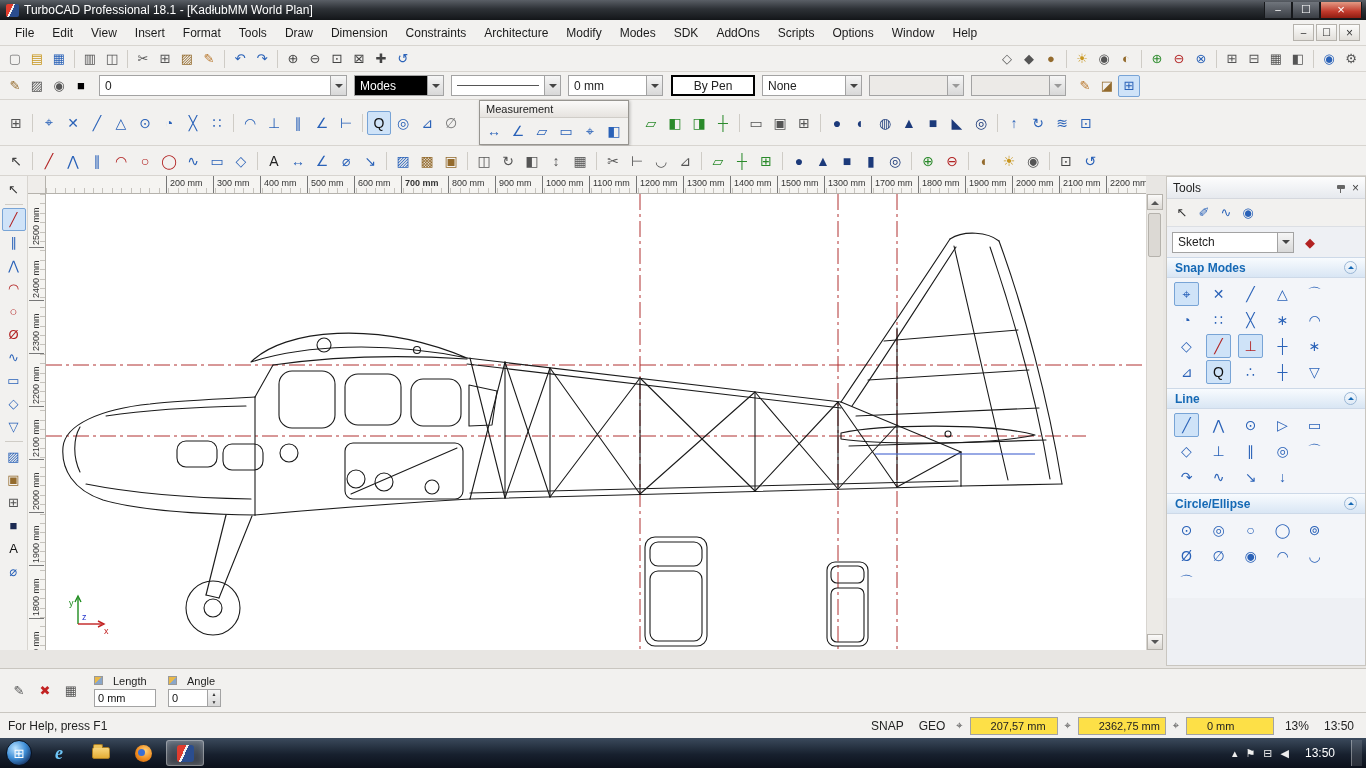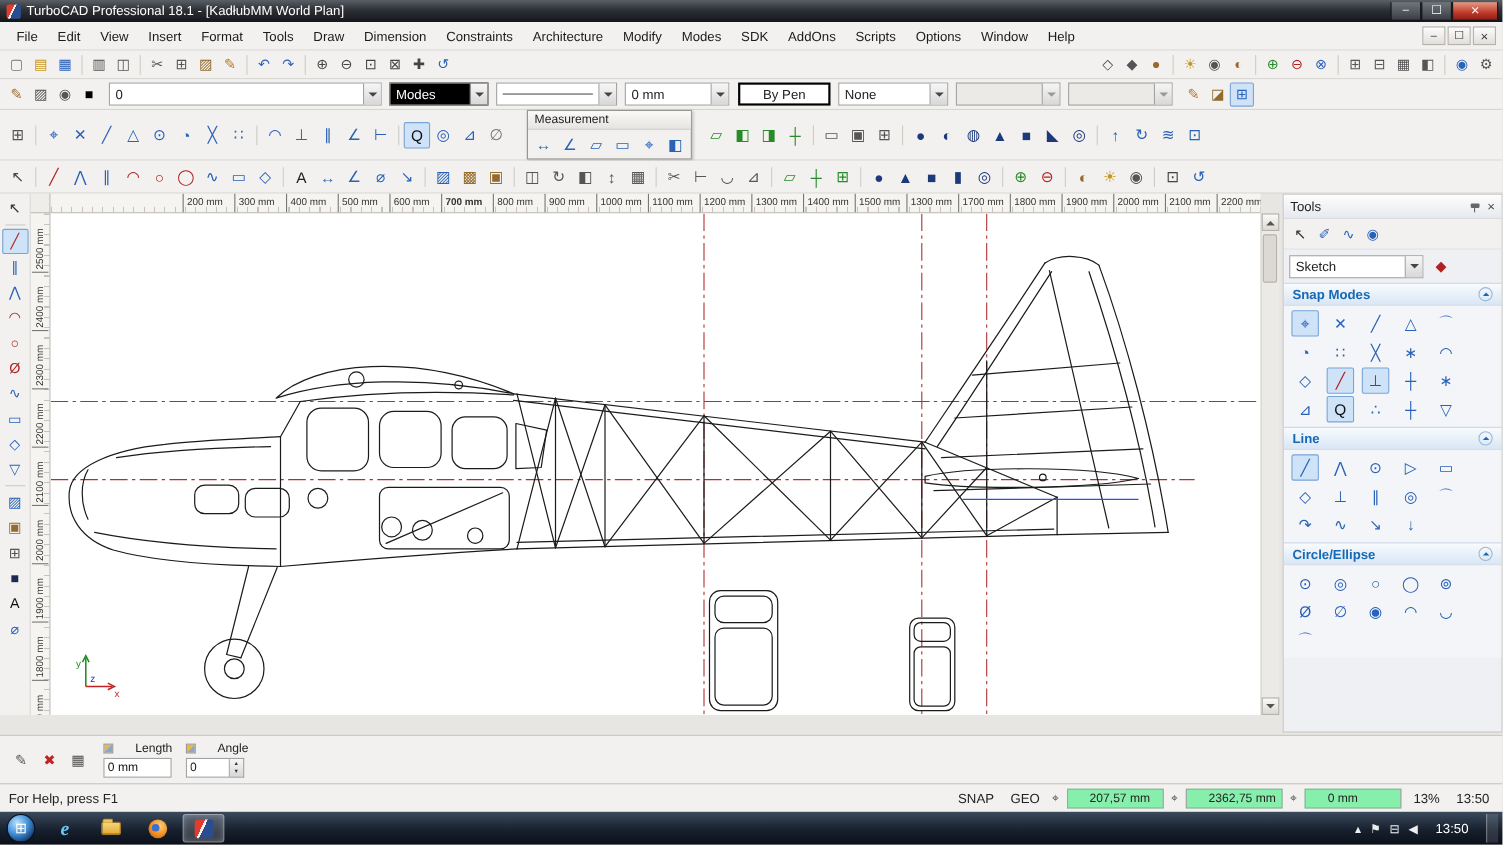--- a/index.html
+++ b/index.html
@@ -118,35 +118,35 @@
 .hs-a.l::after{content:"";border:4px solid transparent;border-right-color:#555;margin-left:-3px}
 .hs-a.r::after{content:"";border:4px solid transparent;border-left-color:#555;margin-right:-3px}
 .thumbh{position:absolute;left:90px;right:120px;top:1px;height:15px;background:#dcd9d4;border:1px solid #b5b2ac;border-radius:2px;display:flex;align-items:center;justify-content:center;color:#8a8781;font-size:9px;letter-spacing:1px}
 .thumbh::after{content:"≡";transform:rotate(90deg)}
 
 
 .inspectbar{position:absolute;left:0;top:668px;width:1366px;height:44px;background:#f2f1ef;border-top:1px solid #c9c6c0;
  display:flex;align-items:center;padding-left:8px;gap:12px}
 .inspectbar .tgroup{gap:4px}
 .fieldcol{display:flex;flex-direction:column;justify-content:center;gap:2px}
-.flabel{display:flex;align-items:center;gap:20px;font-size:11px;color:#222}
+.flabel{display:flex;align-items:center;gap:10px;font-size:11px;color:#222}
 .fico{width:9px;height:9px;background:linear-gradient(135deg,#e8b84a 50%,#8aa6c8 50%);border:1px solid #999}
 .finput{height:18px;border:1px solid #a3a3a3;font-size:11px;padding:0 3px;font-family:inherit;background:#fff;color:#111}
 .wi62{width:62px}.wi40{width:40px}
 .spinwrap{display:flex}
 .spin{display:flex;flex-direction:column;width:13px;border:1px solid #a3a3a3;border-left:none;background:linear-gradient(#f6f6f6,#d8d8d8)}
 .spin i{flex:1;display:flex;align-items:center;justify-content:center;font-size:5px;color:#333;font-style:normal}
 
 
 .statusbar{position:absolute;left:0;top:712px;width:1366px;height:26px;background:#f2f1ef;border-top:1px solid #c9c6c0;
  display:flex;align-items:center;padding:0 8px;font-size:12px}
 .sb-right{margin-left:auto;display:flex;align-items:center;gap:7px}
 .sb-flat{padding:0 4px;white-space:nowrap}
 .sb-ico{font-size:11px;color:#555}
-.sb-field{width:88px;height:18px;background:#86efac;border:1px solid #a3a3a3;display:flex;align-items:center;padding:0 20px;font-size:11px;white-space:nowrap}
+.sb-field{width:88px;height:18px;background:#fde047;border:1px solid #a3a3a3;display:flex;align-items:center;padding:0 20px;font-size:11px;white-space:nowrap}
 
 
 .taskbar{position:absolute;left:0;top:738px;width:1366px;height:30px;display:flex;align-items:center;padding:0 2px;gap:4px;
  background:linear-gradient(#3b4a5c,#17202e 55%,#0b101a)}
 .orb{width:26px;height:26px;border-radius:50%;margin:0 4px;display:flex;align-items:center;justify-content:center;
  background:radial-gradient(circle at 35% 30%,#b9e2ff,#3f8fd8 45%,#1a3a6b 78%,#0c1b33);border:1px solid #081221;color:#fff;font-size:13px}
 .orb::after{content:"⊞"}
 .task{width:38px;height:26px;border-radius:3px;display:flex;align-items:center;justify-content:center}
 .task.active{background:rgba(255,255,255,.18);border:1px solid rgba(255,255,255,.4);box-shadow:inset 0 0 6px rgba(255,255,255,.25)}
 .ie-e{color:#6ec6f7;font-family:"Liberation Serif",serif;font-style:italic;font-weight:bold;font-size:18px}

